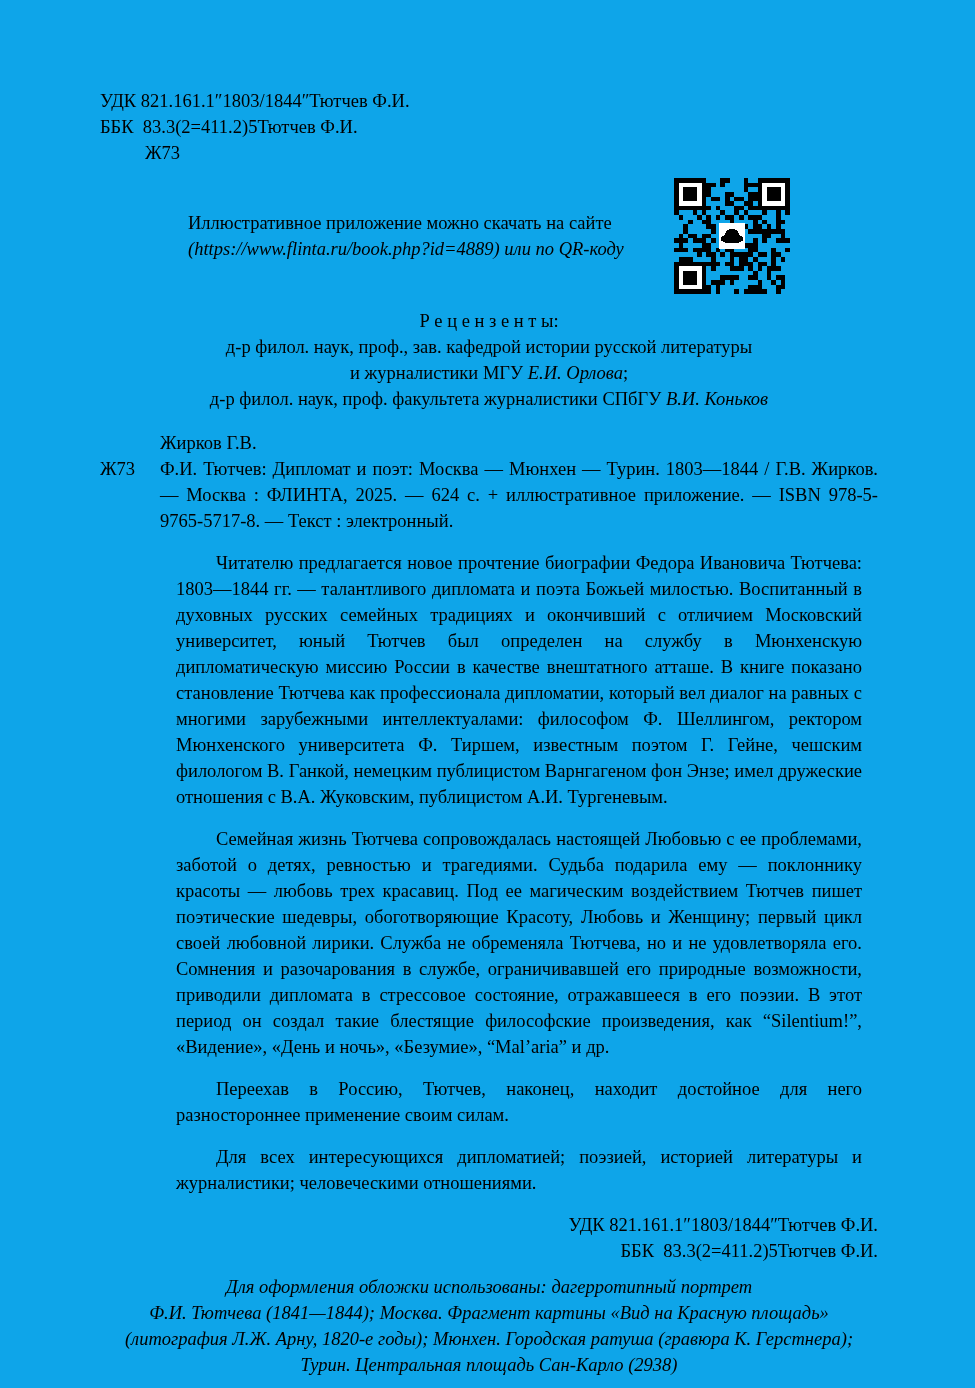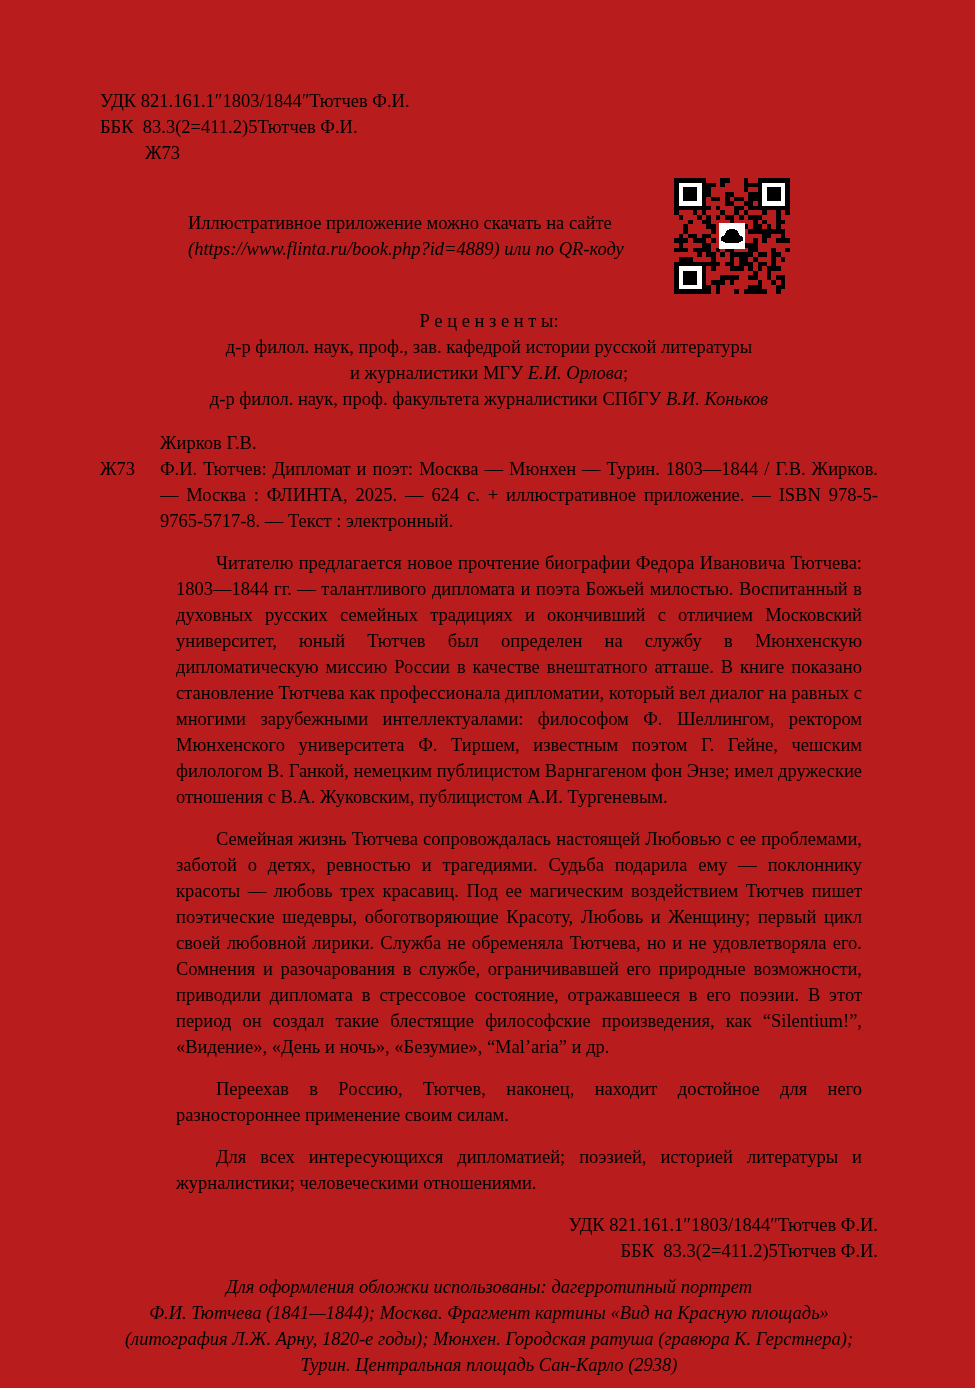--- a/index.html
+++ b/index.html
@@ -2,21 +2,21 @@
 <html><head>
 <meta charset="utf-8">
 <title>Book imprint page</title>
 <style>
   html, body { margin: 0; padding: 0; background: #e9e9e9; }
   .page {
     position: relative;
     width: 975px;
     height: 1388px;
     margin: 0 auto;
-    background: #b91c1c;
+    background: #0ea5e9;
     box-sizing: border-box;
     padding: 88px 97px 20px 100px;
     font-family: "Liberation Serif", "DejaVu Serif", serif;
     font-size: 18.5px;
     line-height: 26px;
     color: #000000;
     overflow: hidden;
   }
   .top-codes div { white-space: pre; }
   .top-codes .sign { margin-left: 45px; }

